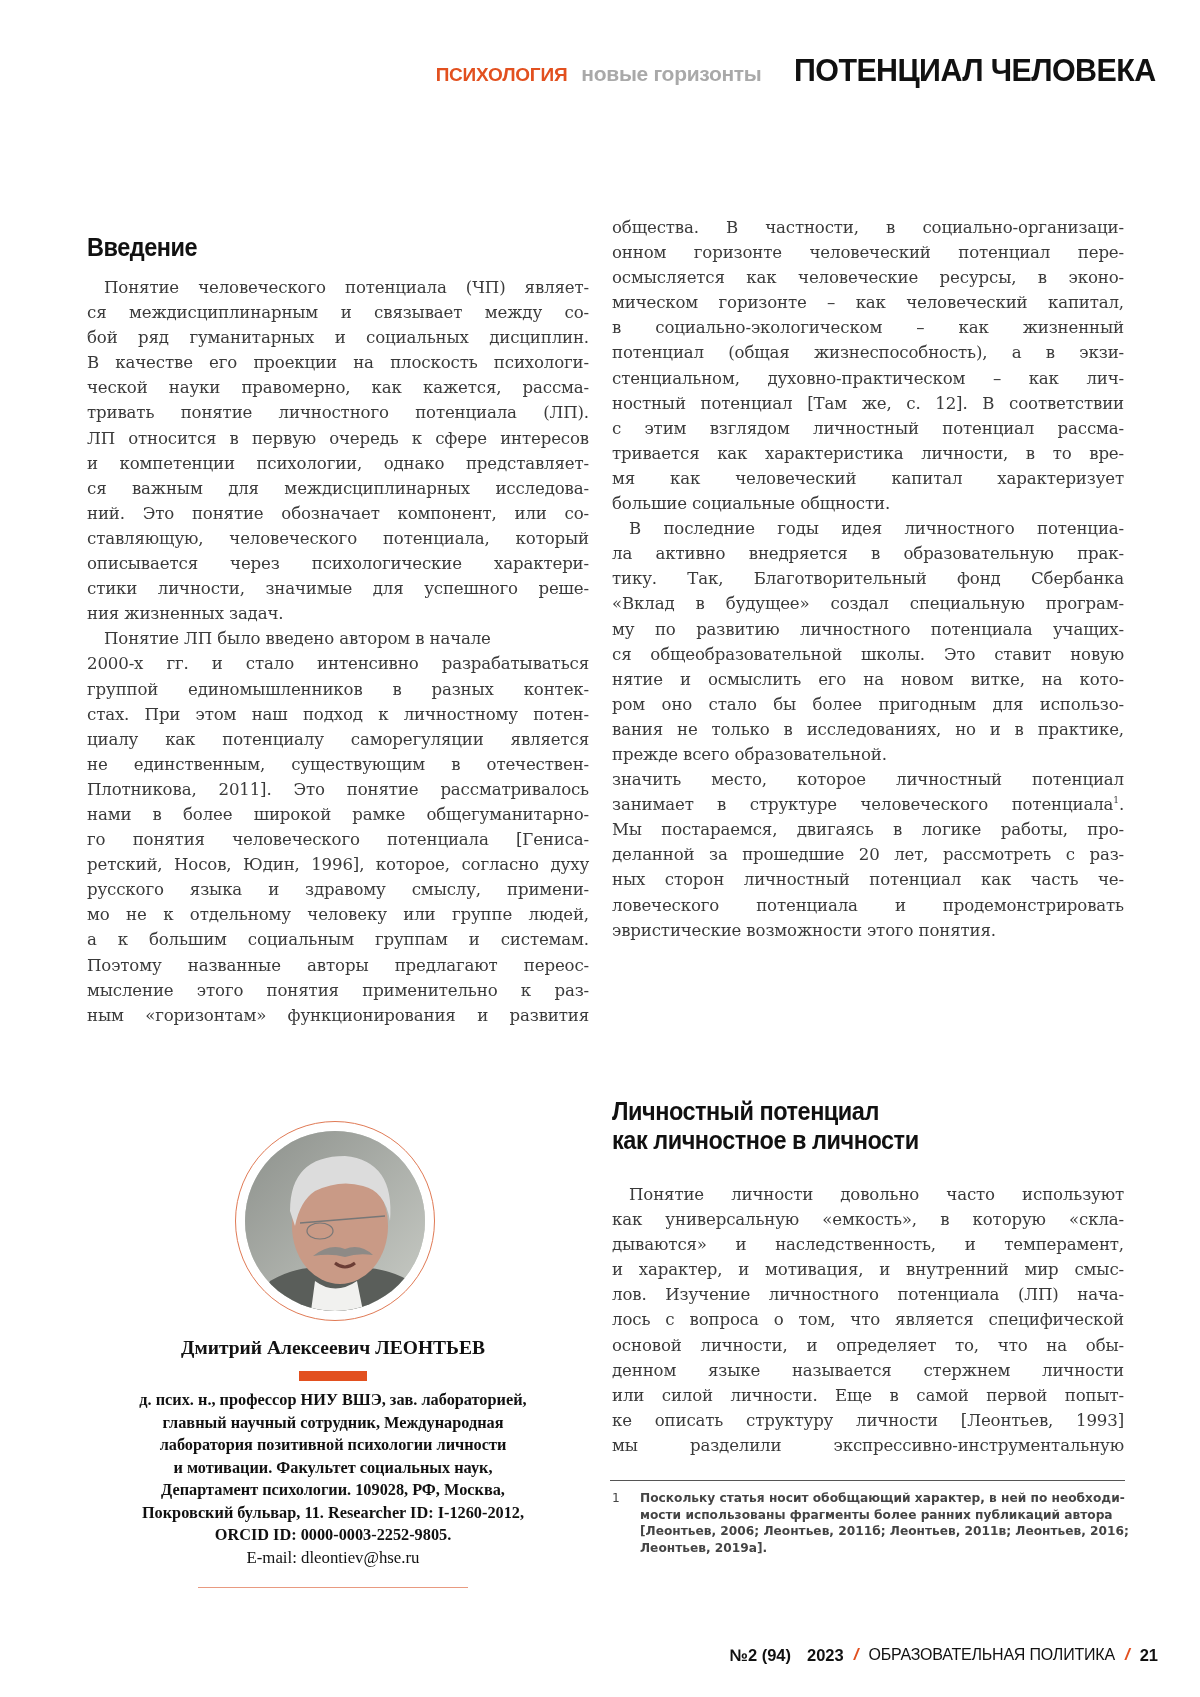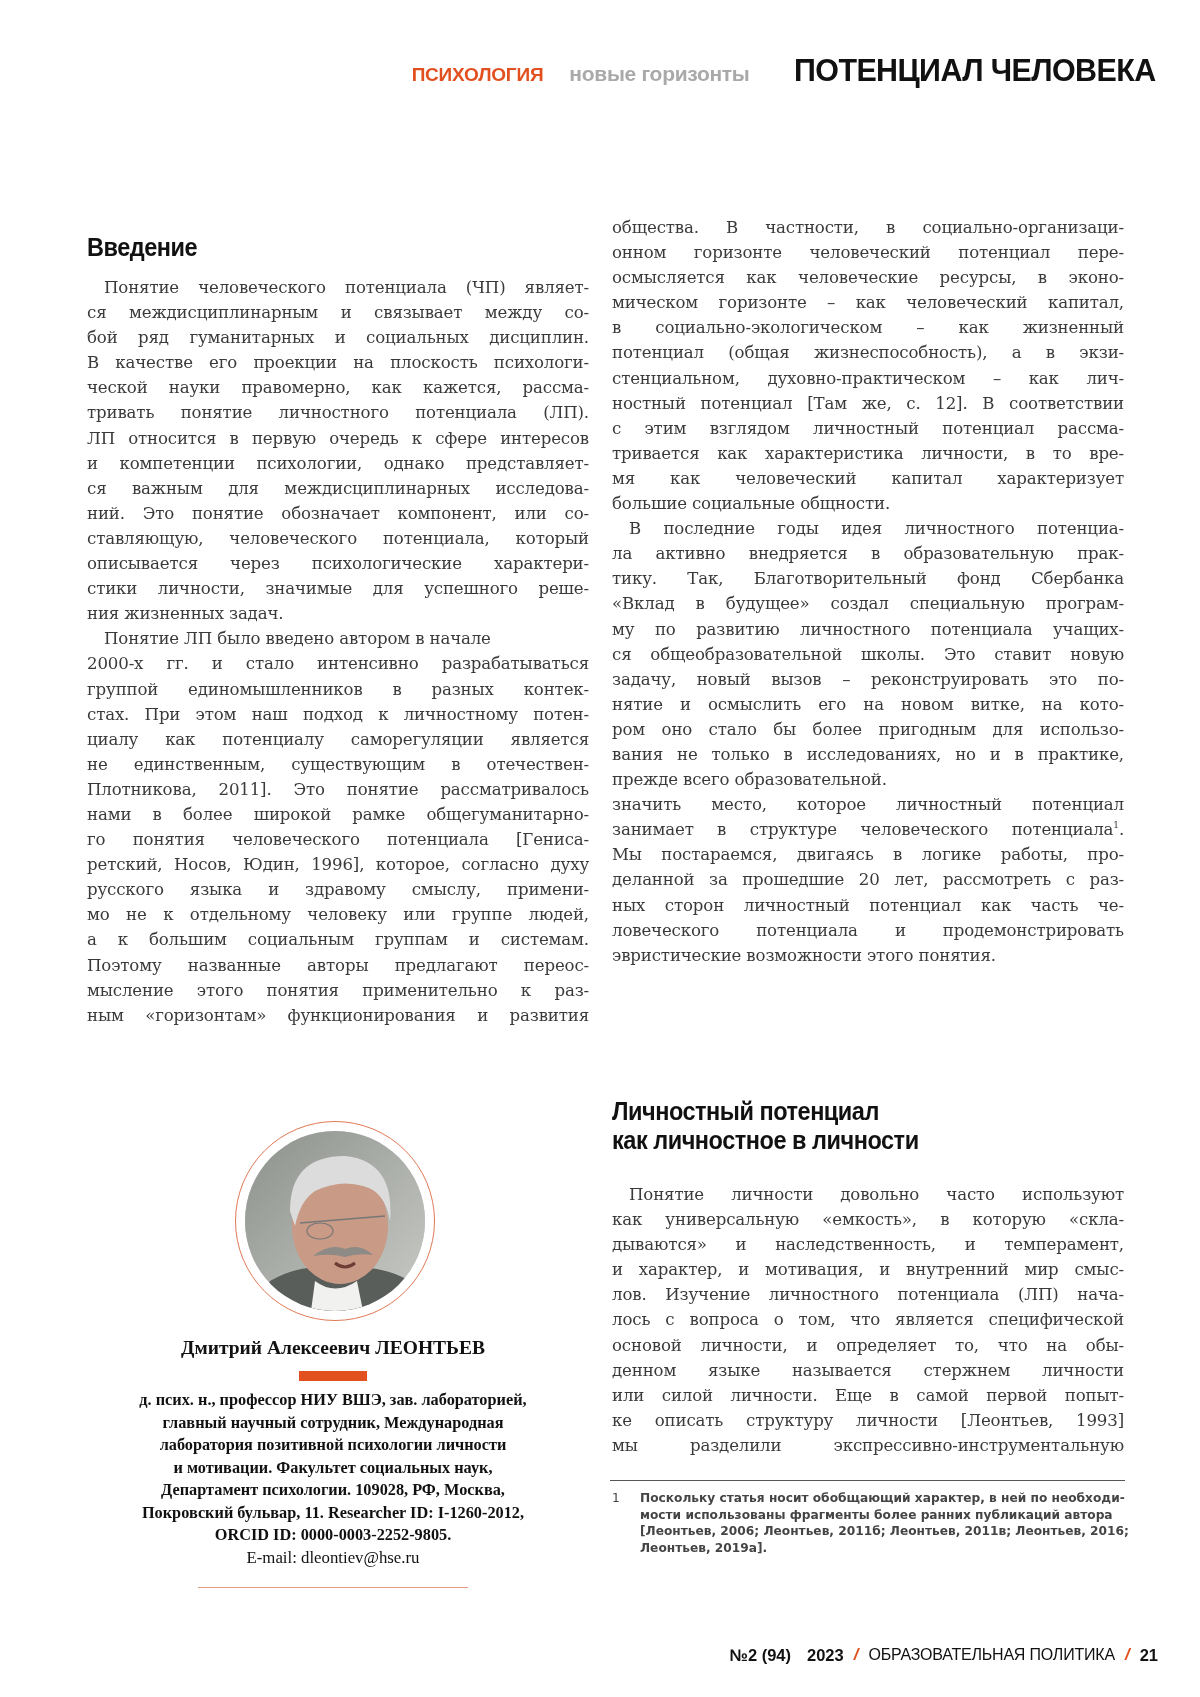--- a/index.html
+++ b/index.html
@@ -1,17 +1,17 @@
 <!DOCTYPE html>
 <html><head>
 <meta charset="utf-8">
 <style>
   html, body { margin: 0; padding: 0; background: #ffffff; }
   body { width: 1200px; height: 1697px; position: relative; overflow: hidden; }
-  .header { position: absolute; top: 52px; right: 44px; display: flex; align-items: baseline; gap: 26px; }
+  .header { position: absolute; top: 52px; right: 44px; display: flex; align-items: baseline; gap: 14px; }
   .hdr-rubric { color: #e2501f; font-family: "Liberation Sans", sans-serif; font-weight: 700; font-size: 19px; letter-spacing: -0.2px; }
   .hdr-sub { color: #a9a9a9; font-family: "Liberation Sans", sans-serif; font-weight: 700; font-size: 21px; letter-spacing: -0.3px; }
   .hdr-title { color: #111; font-family: "Liberation Sans", sans-serif; font-weight: 700; font-size: 32px; letter-spacing: -0.6px; transform: scaleX(0.95); transform-origin: right; }
 
   .col { position: absolute; font-family: "DejaVu Serif", serif; color: #3a3a3a; font-size: 16.6px; }
   .col-left { left: 87px; top: 233px; width: 502px; }
   .col-right { left: 612px; top: 215px; width: 512px; }
   .line { display: block; height: 25.1px; line-height: 25.1px; white-space: nowrap; text-align: justify; text-align-last: justify; letter-spacing: -0.15px; }
   .line.last { text-align-last: left; }
   .line.indent { padding-left: 17px; }
@@ -101,21 +101,20 @@
   <span class="line">с этим взглядом личностный потенциал рассма-</span>
   <span class="line">тривается как характеристика личности, в то вре-</span>
   <span class="line">мя как человеческий капитал характеризует</span>
   <span class="line last">большие социальные общности.</span>
   <span class="line indent">В последние годы идея личностного потенциа-</span>
   <span class="line">ла активно внедряется в образовательную прак-</span>
   <span class="line">тику. Так, Благотворительный фонд Сбербанка</span>
   <span class="line">«Вклад в будущее» создал специальную програм-</span>
   <span class="line">му по развитию личностного потенциала учащих-</span>
   <span class="line">ся общеобразовательной школы. Это ставит новую</span>
-  <span class="line">задачу, новый вызов – реконструировать это по-</span>
   <span class="line">нятие и осмыслить его на новом витке, на кото-</span>
   <span class="line">ром оно стало бы более пригодным для использо-</span>
   <span class="line">вания не только в исследованиях, но и в практике,</span>
   <span class="line last">прежде всего образовательной.</span>
   <span class="line">значить место, которое личностный потенциал</span>
   <span class="line" style="text-align-last: justify;"><span>занимает в структуре человеческого потенциала</span><sup>1</sup><span>.</span></span>
   <span class="line">Мы постараемся, двигаясь в логике работы, про-</span>
   <span class="line">деланной за прошедшие 20 лет, рассмотреть с раз-</span>
   <span class="line">ных сторон личностный потенциал как часть че-</span>
   <span class="line">ловеческого потенциала и продемонстрировать</span>

